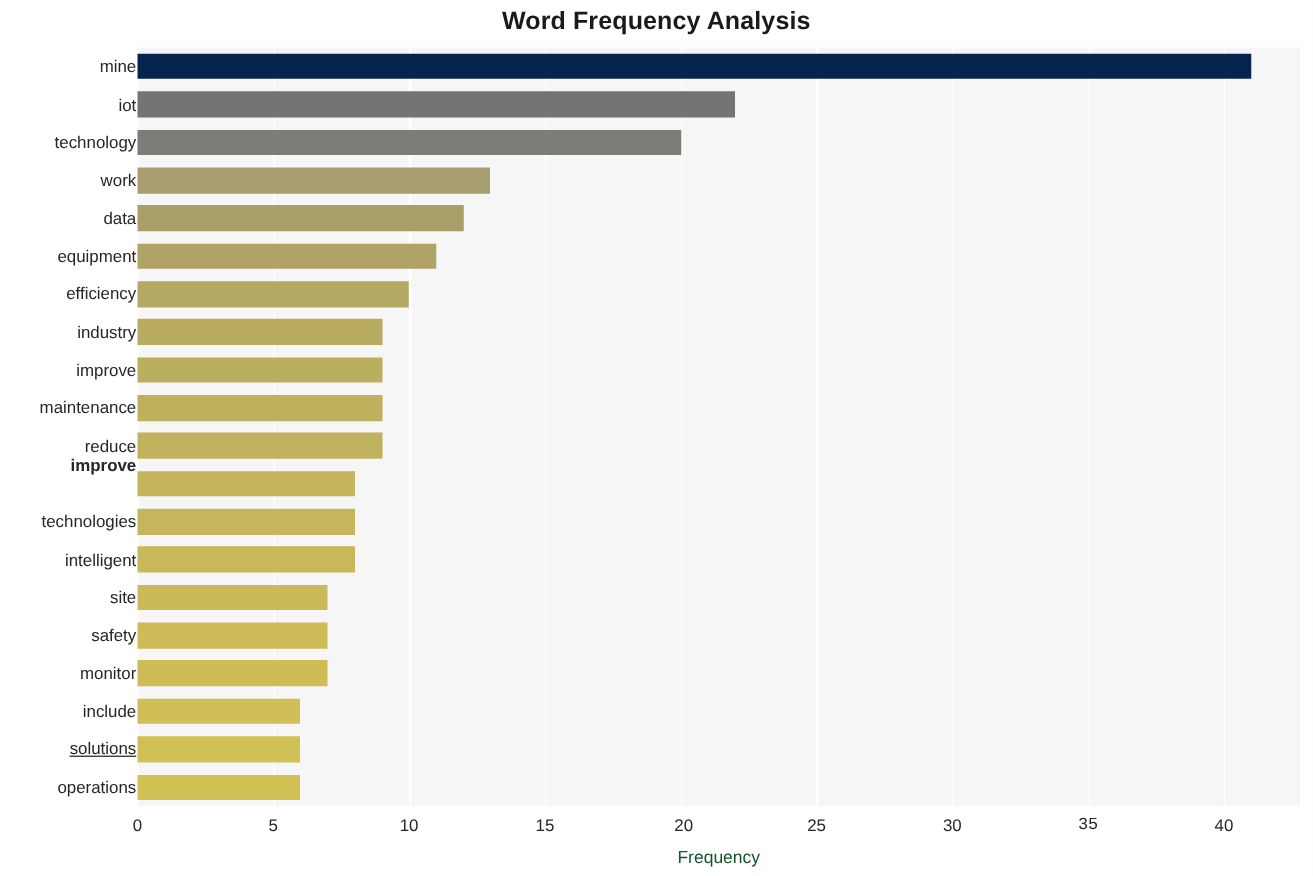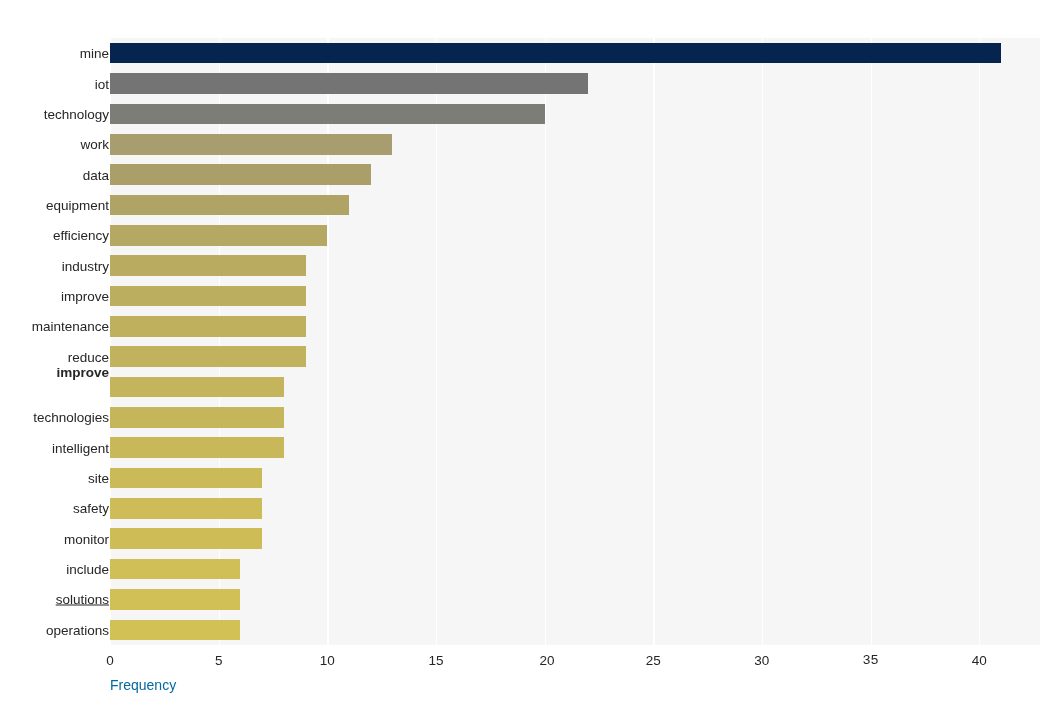--- a/index.html
+++ b/index.html
@@ -94,30 +94,31 @@
     font-size: 13.5px;
     color: #262626;
     transform: translateX(-50%);
     white-space: nowrap;
   }
   #xaxis-title {
     position: absolute;
     left: 110px;
     top: 32px;
     width: 930px;
-    text-align: left;
+    text-align: center;
     font-size: 14px;
-    color: #0369a1;
+    color: #14532d;
   }
 </style>
 </head>
 <body>
 
 <div id="figure">
 
+  <div id="chart-title">Word Frequency Analysis</div>
 
   <div id="plot-area">
     <div id="grid-layer">
         <div class="vgrid" style="left: 0px;"></div>
         <div class="vgrid" style="left: 108.645px;"></div>
         <div class="vgrid" style="left: 217.29px;"></div>
         <div class="vgrid" style="left: 325.935px;"></div>
         <div class="vgrid" style="left: 434.579px;"></div>
         <div class="vgrid" style="left: 543.224px;"></div>
         <div class="vgrid" style="left: 651.869px;"></div>

